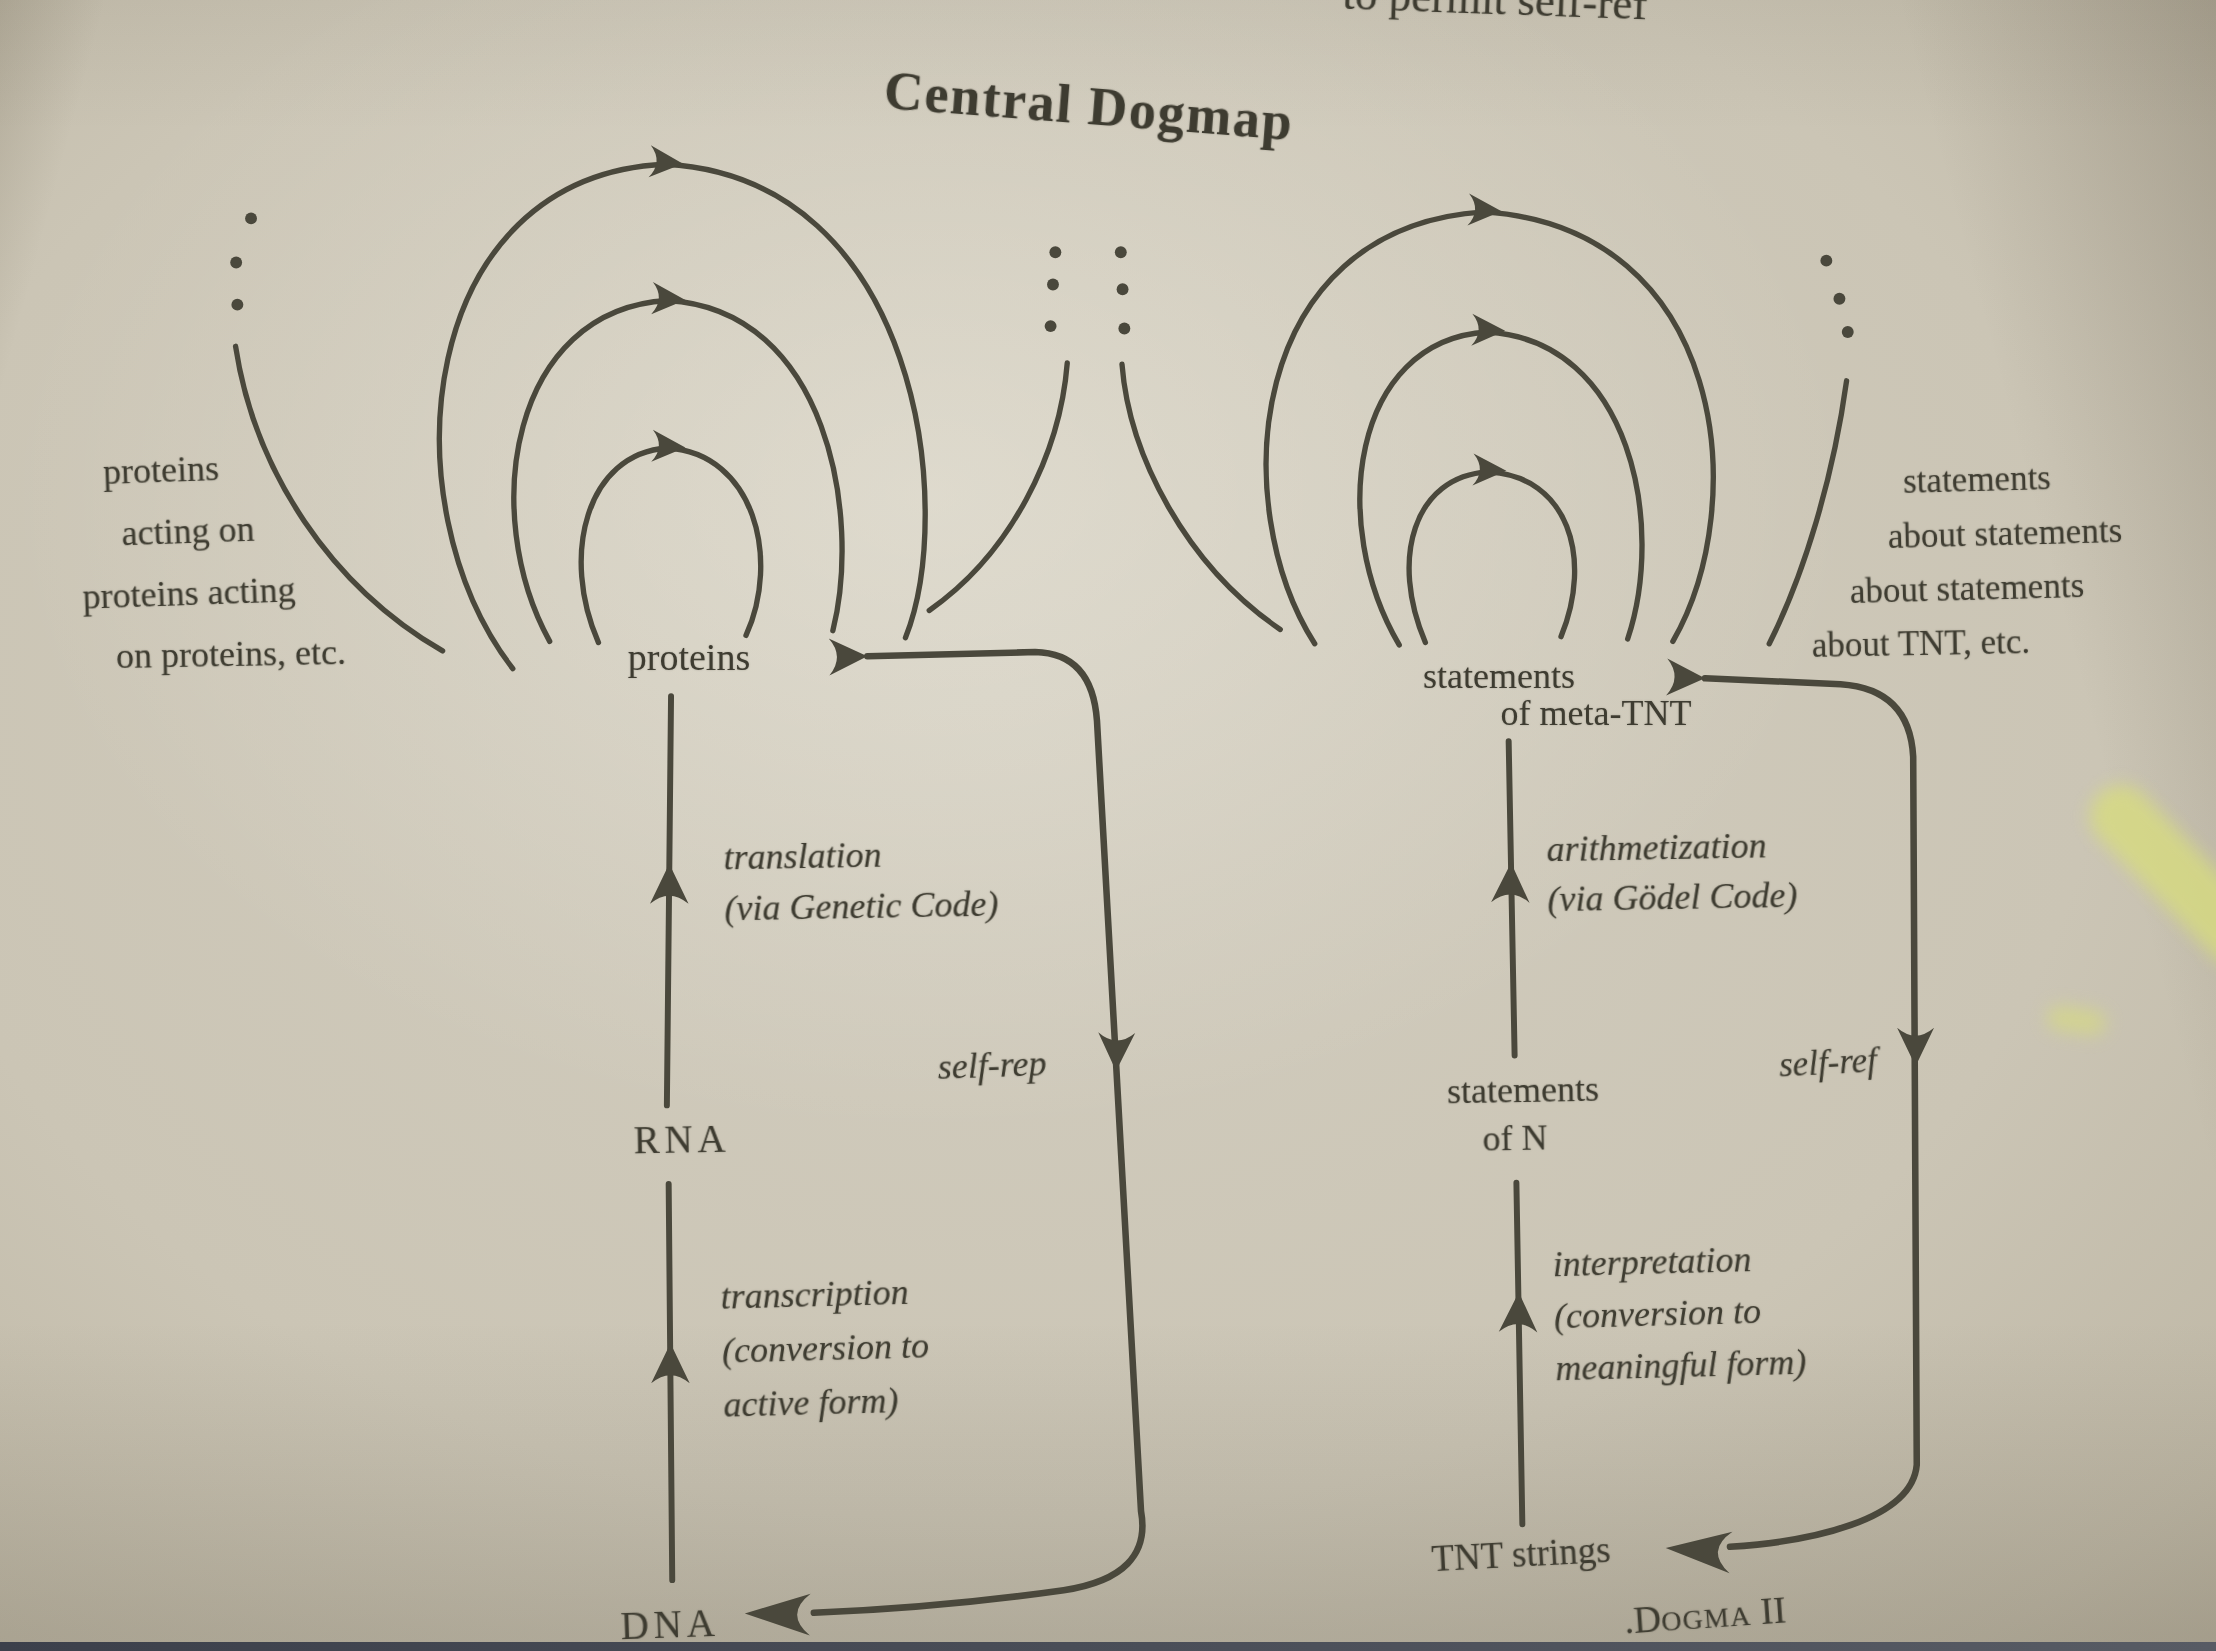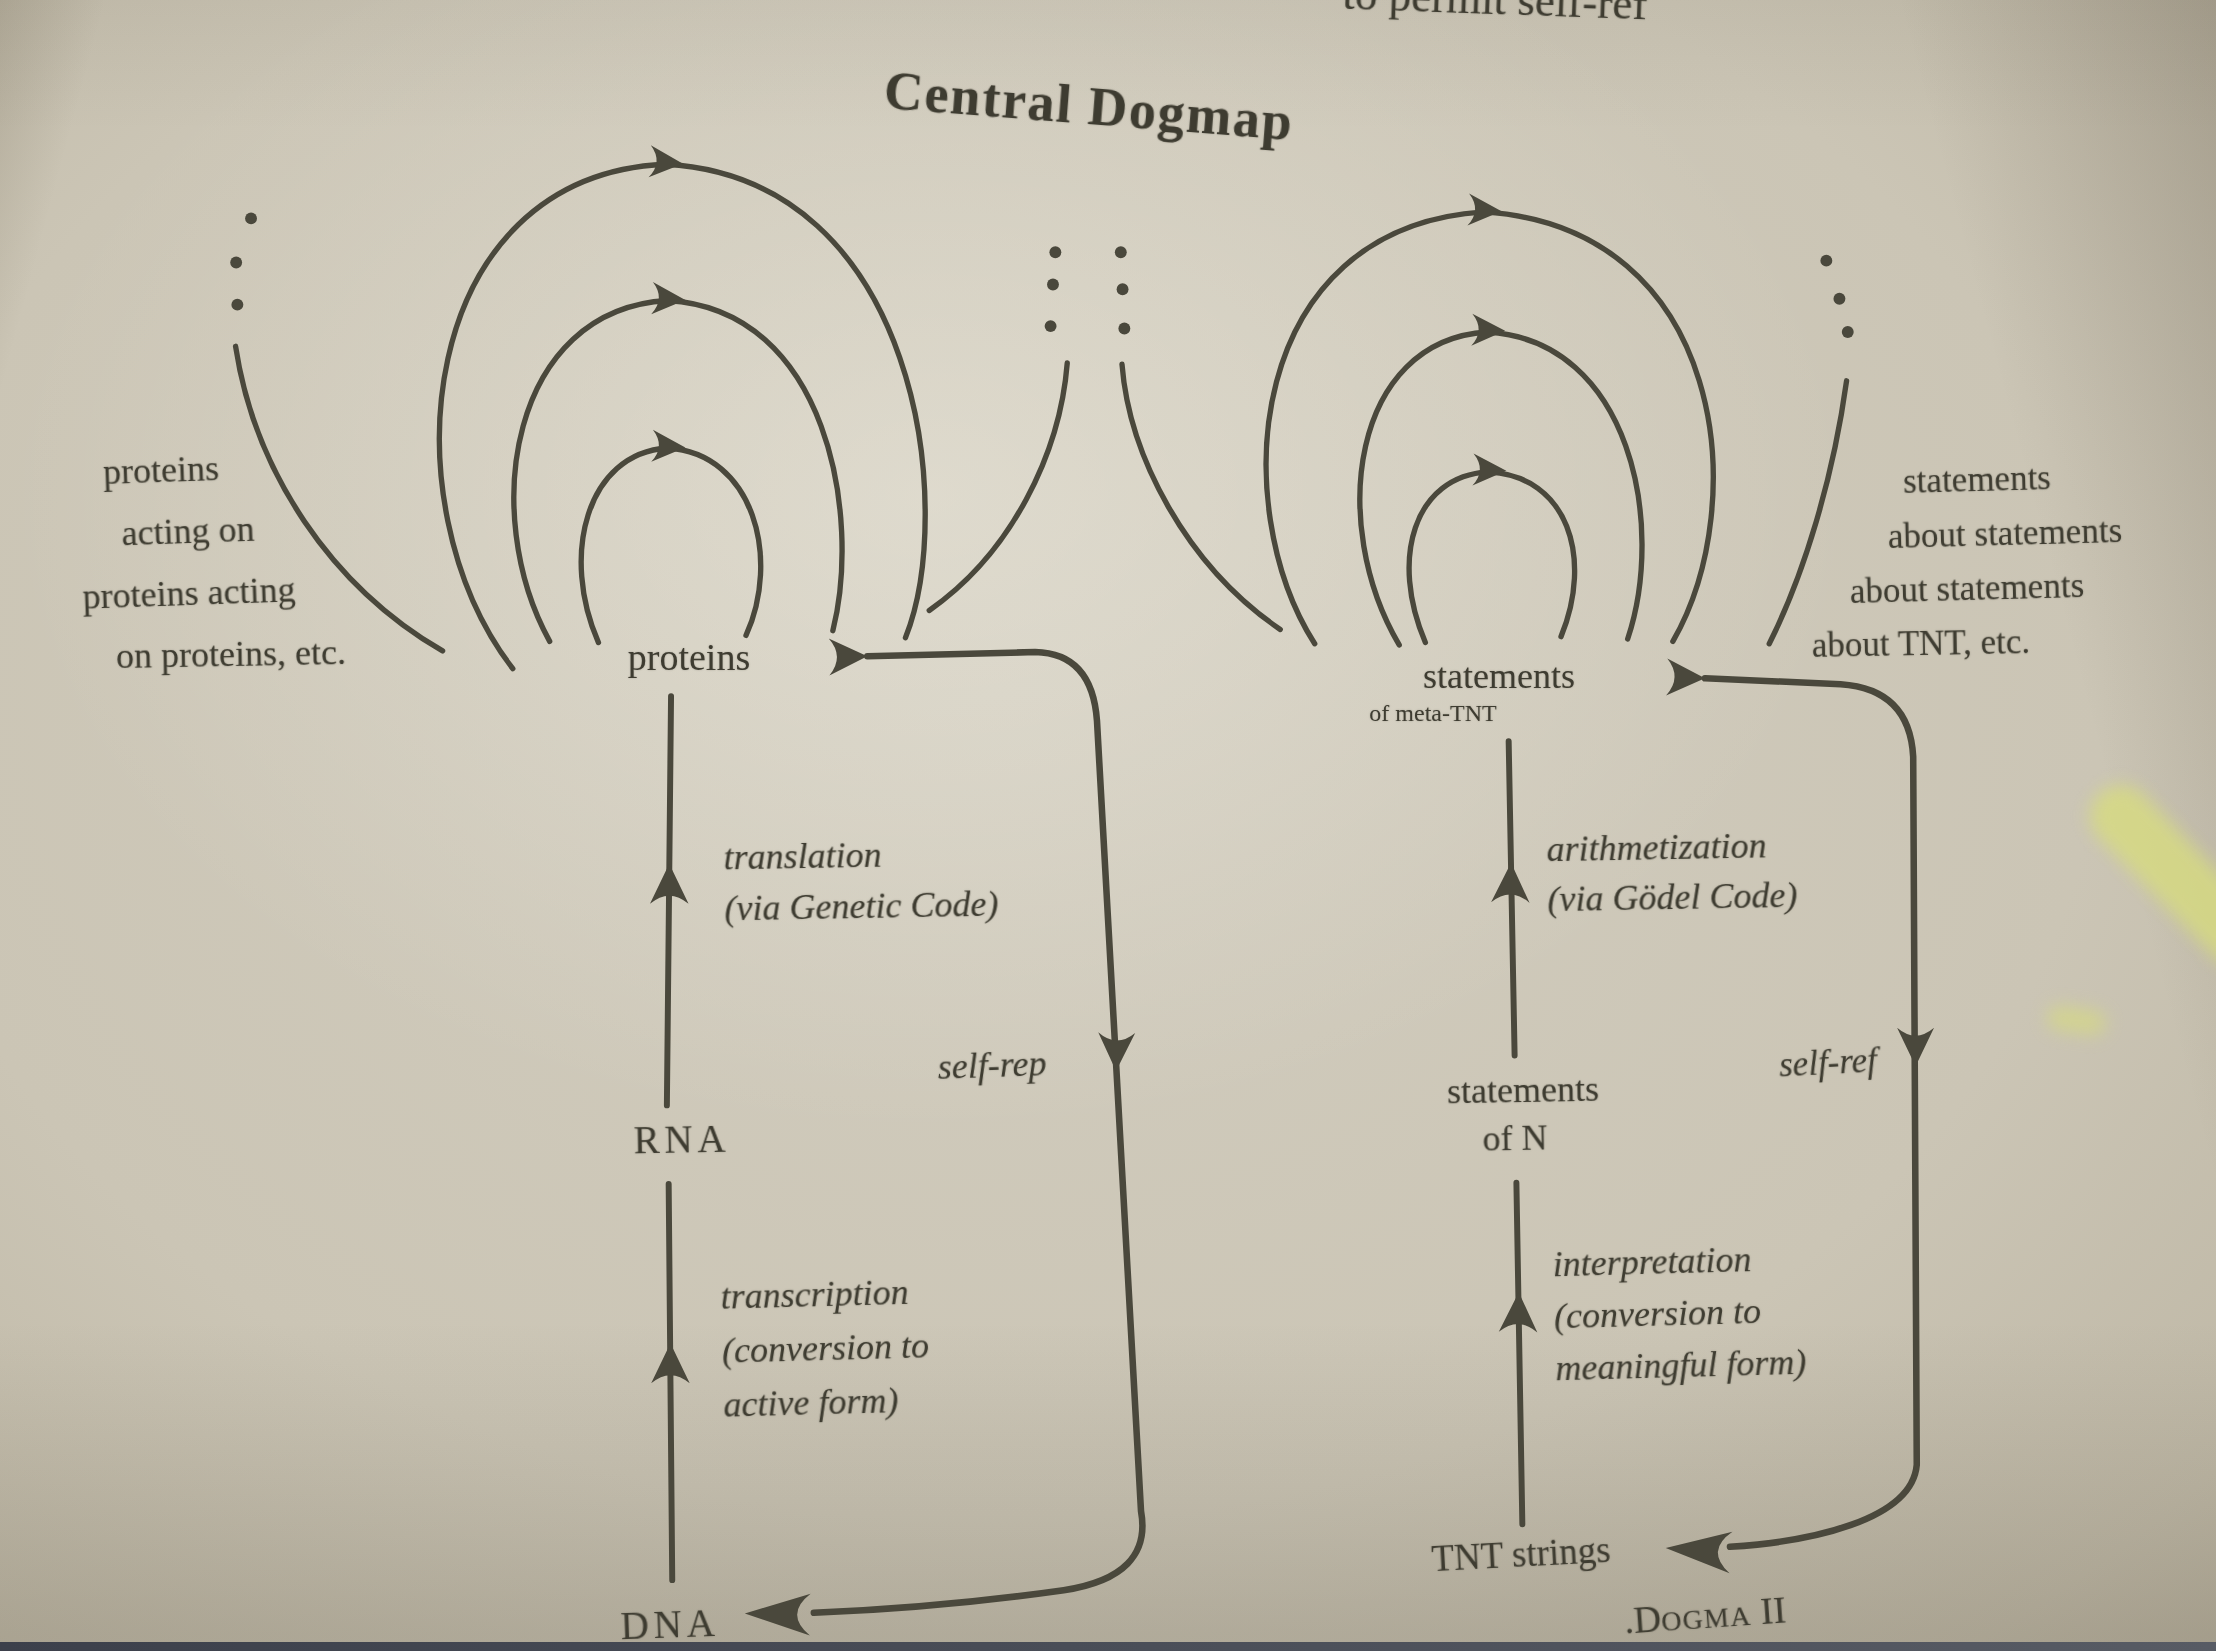--- a/index.html
+++ b/index.html
@@ -121,21 +121,21 @@
   <div>active form)</div>
 </div>
 <div class="lbl it" style="left:992px;top:1065px;font-size:36px;--r:-2deg">self-rep</div>
 
 <div class="lbl" style="left:1977px;top:480px;font-size:35px;--r:-1.5deg">statements</div>
 <div class="lbl" style="left:2005px;top:534px;font-size:35px;--r:-1.5deg">about statements</div>
 <div class="lbl" style="left:1967px;top:589px;font-size:35px;--r:-1.5deg">about statements</div>
 <div class="lbl" style="left:1921px;top:644px;font-size:35px;--r:-1deg">about TNT, etc.</div>
 
 <div class="lbl" style="left:1499px;top:676px;font-size:36px">statements</div>
-<div class="lbl" style="left:1433px;top:713px;font-size:24px">of meta-TNT</div>
+<div class="lbl" style="left:1596px;top:713px;font-size:36px">of meta-TNT</div>
 <div class="lbl" style="left:1523px;top:1090px;font-size:36px;--r:-1deg">statements</div>
 <div class="lbl" style="left:1515px;top:1138px;font-size:36px;--r:-1deg">of N</div>
 <div class="lbl" style="left:1521px;top:1554px;font-size:37px;--r:-3deg">TNT strings</div>
 
 <div class="blk it" style="left:1547px;top:822px;font-size:36px;line-height:50px;--r:-1deg">
   <div>arithmetization</div>
   <div>(via Gödel Code)</div>
 </div>
 <div class="blk it" style="left:1554px;top:1235px;font-size:36px;line-height:52px;--r:-1.5deg">
   <div>interpretation</div>

